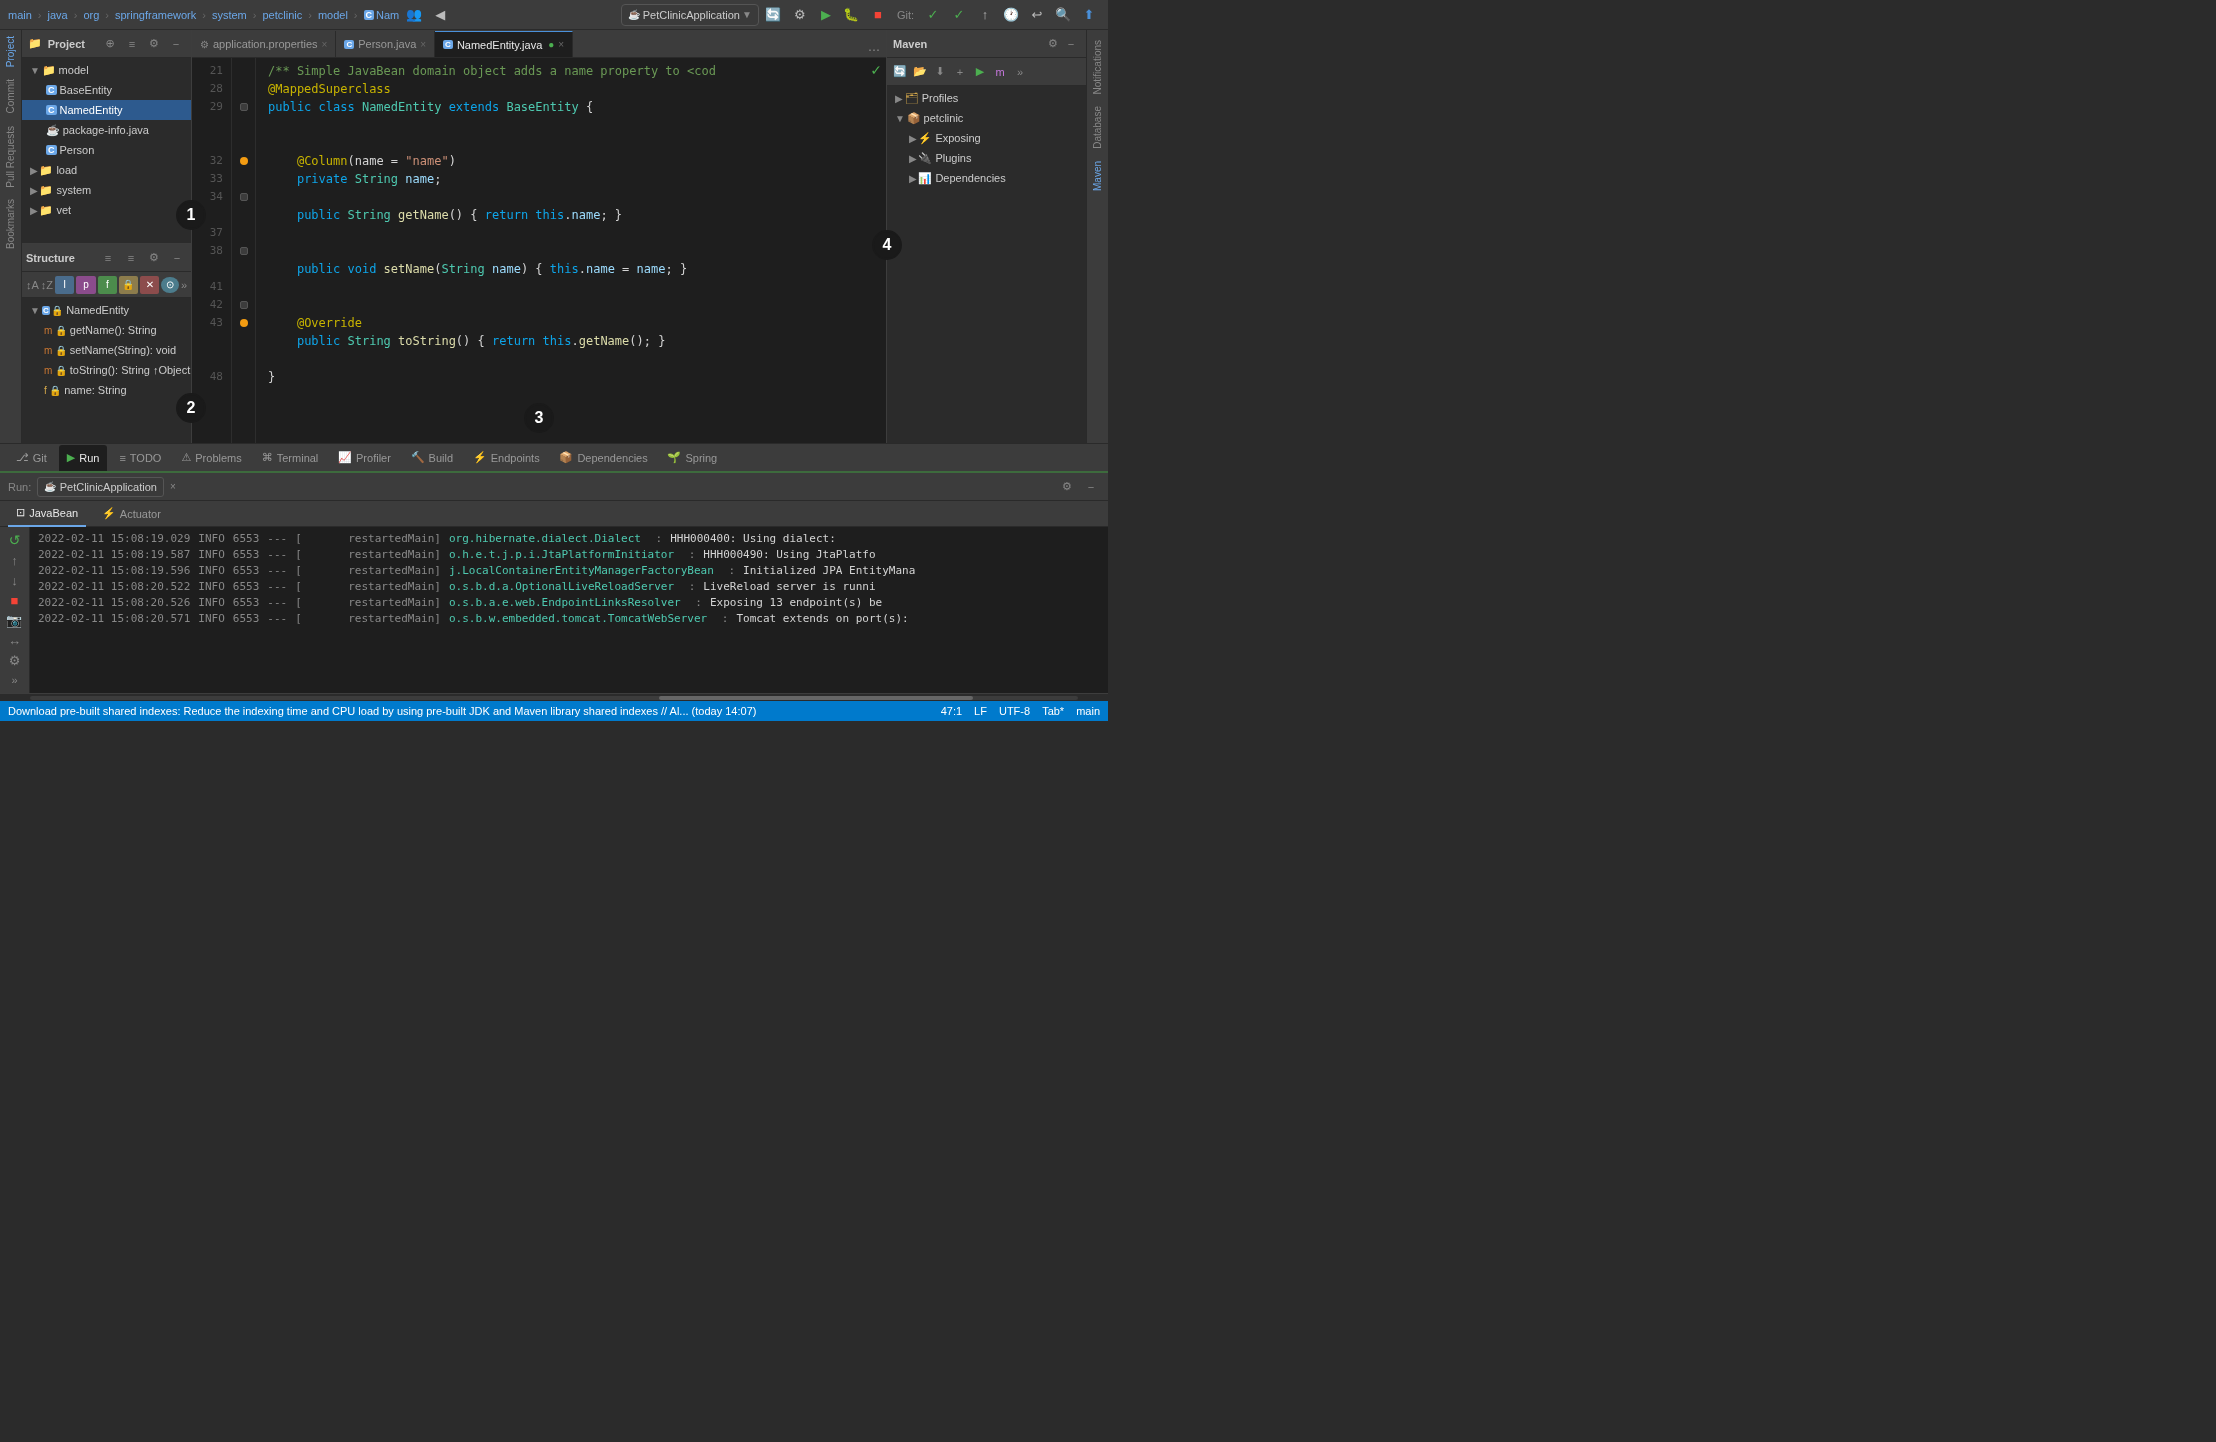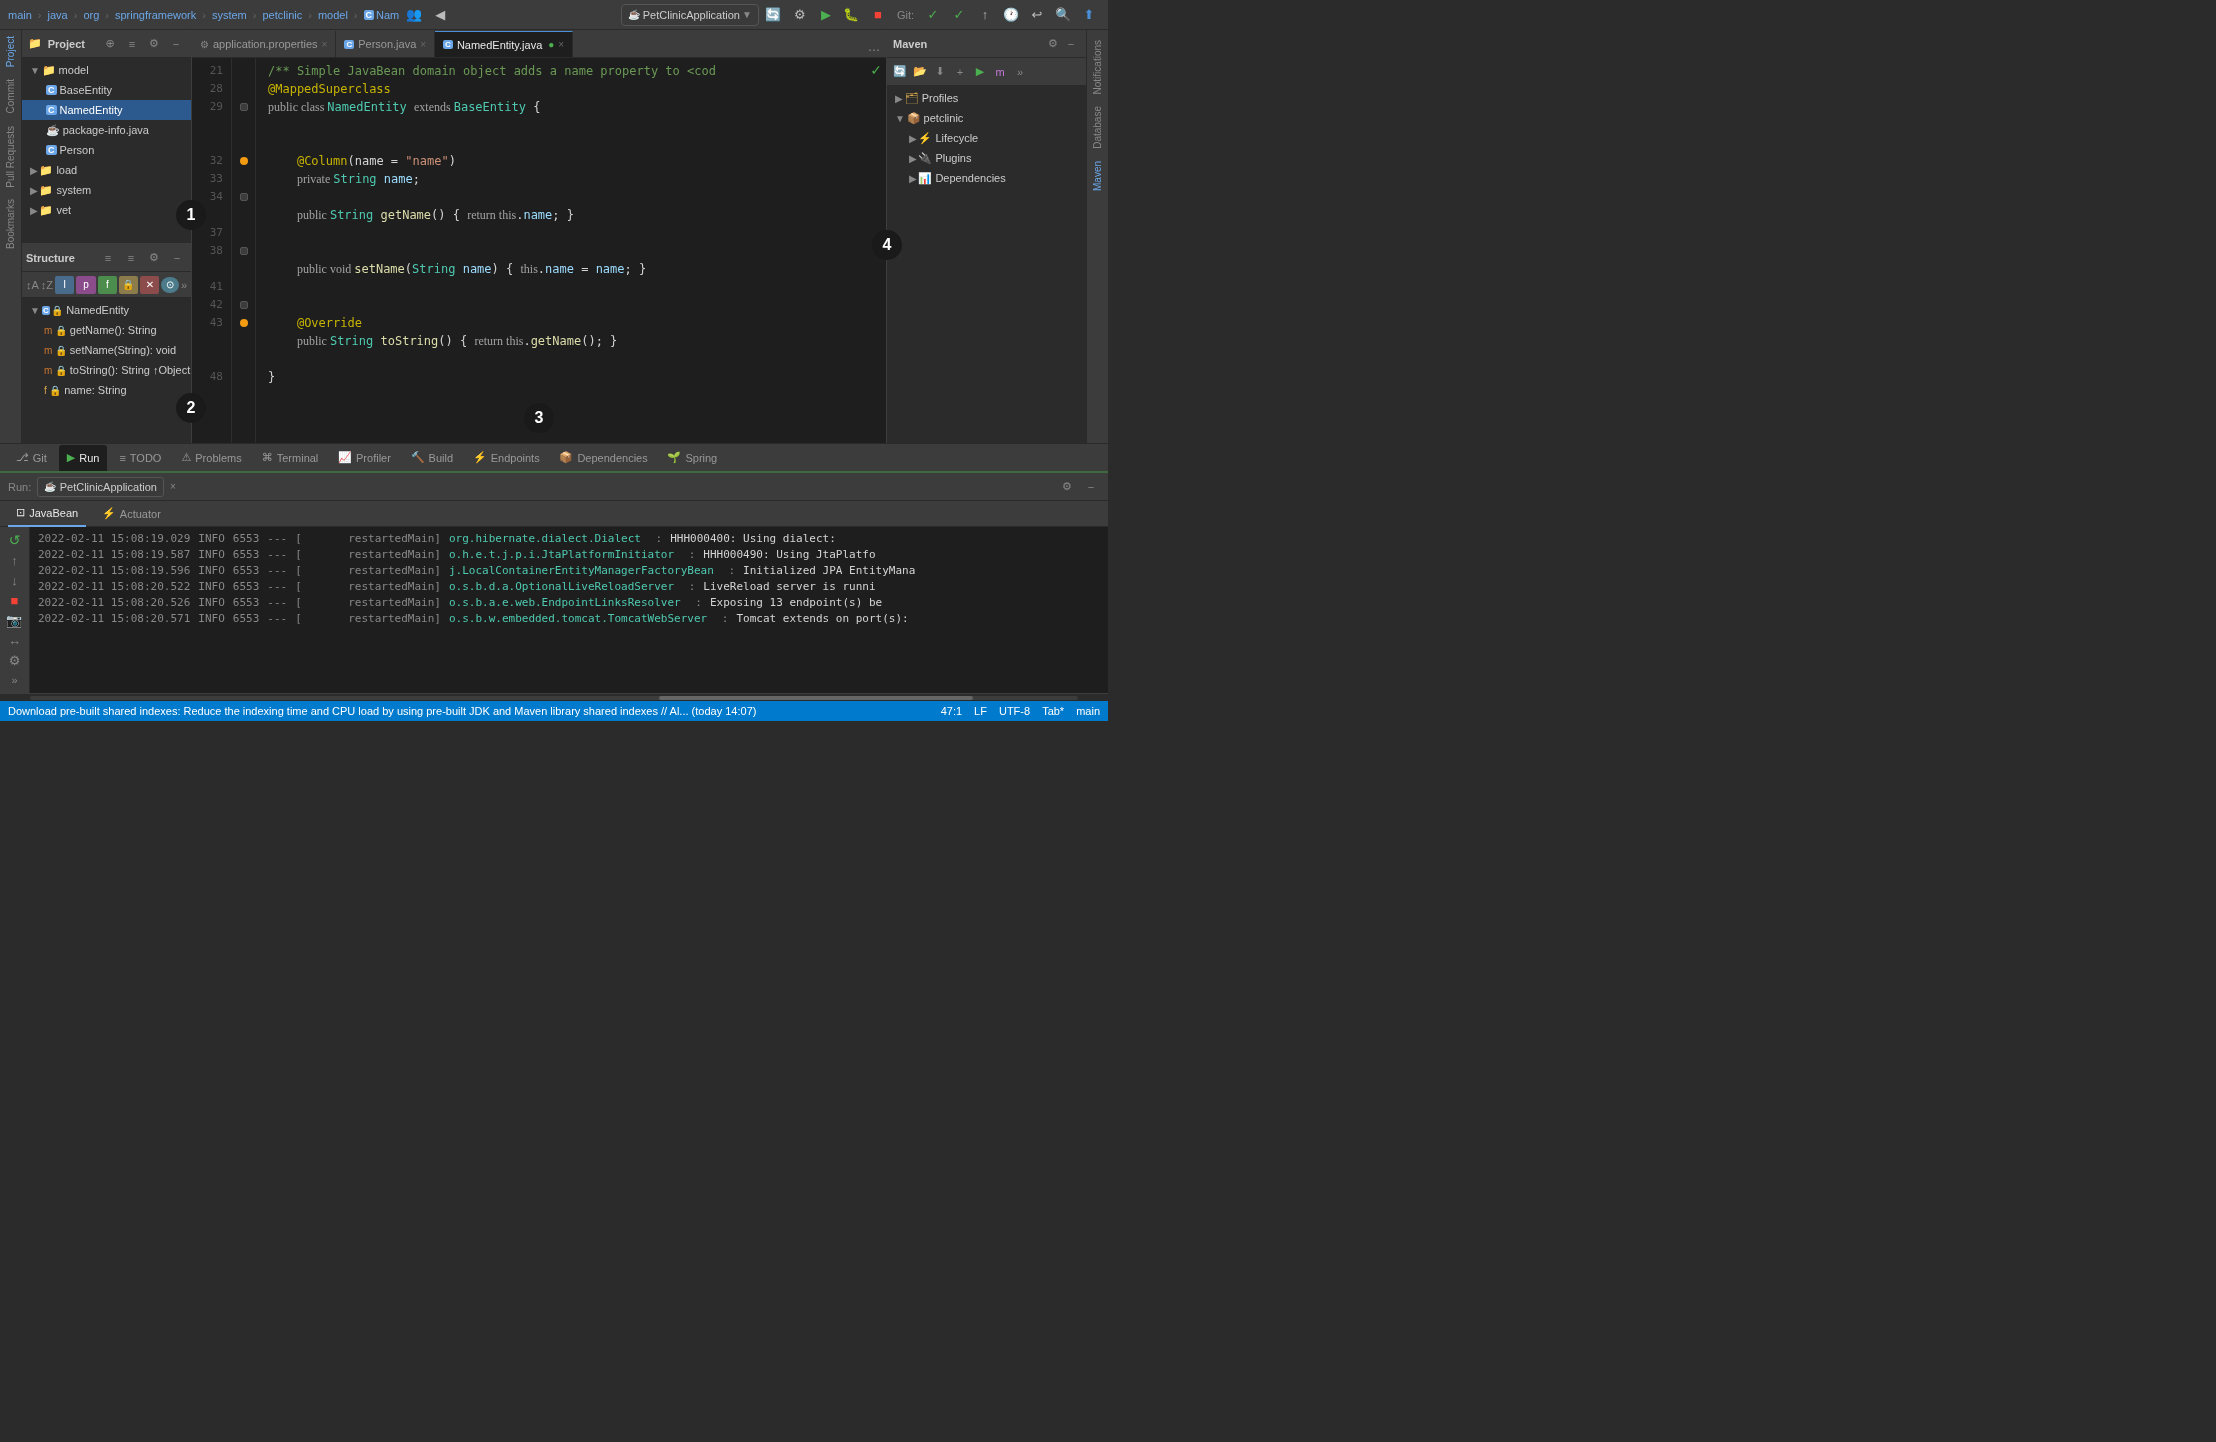--- a/index.html
+++ b/index.html
@@ -205,21 +205,21 @@
     .code-area {
       flex: 1;
       padding: 4px 12px;
       font-size: 12px;
       font-family: 'Menlo', 'Monaco', monospace;
       line-height: 18px;
       overflow: auto;
       color: #d4d4d4;
     }
     .code-line { white-space: pre; min-height: 18px; }
-    .kw { color: #a3a3a3; font-family: Liberation Serif, serif; }
+    .kw { color: #0ea5e9; }
     .ann { color: #c8b400; }
     .str { color: #ce9178; }
     .cm { color: #6a9955; }
     .type { color: #4ec9b0; }
     .fn { color: #dcdcaa; }
     .field { color: #9cdcfe; }
 
     
     .right-panel {
       width: 200px;
@@ -688,21 +688,21 @@
 
         <div class="maven-item" style="padding-left:8px;">
           <span class="tree-arrow" style="color:#888;margin-right:2px;font-size:10px;">▼</span>
           <span style="color:#d4a84b;margin-right:3px;">📦</span>
           <span>petclinic</span>
         </div>
 
         <div class="maven-item" style="padding-left:22px;">
           <span class="tree-arrow" style="color:#888;margin-right:2px;font-size:10px;">▶</span>
           <span style="color:#6ba7e8;margin-right:3px;">⚡</span>
-          <span>Lifecycle</span>
+          <span>Exposing</span>
         </div>
 
         <div class="maven-item" style="padding-left:22px;">
           <span class="tree-arrow" style="color:#888;margin-right:2px;font-size:10px;">▶</span>
           <span style="color:#6ba7e8;margin-right:3px;">🔌</span>
           <span>Plugins</span>
         </div>
 
         <div class="maven-item" style="padding-left:22px;">
           <span class="tree-arrow" style="color:#888;margin-right:2px;font-size:10px;">▶</span>

